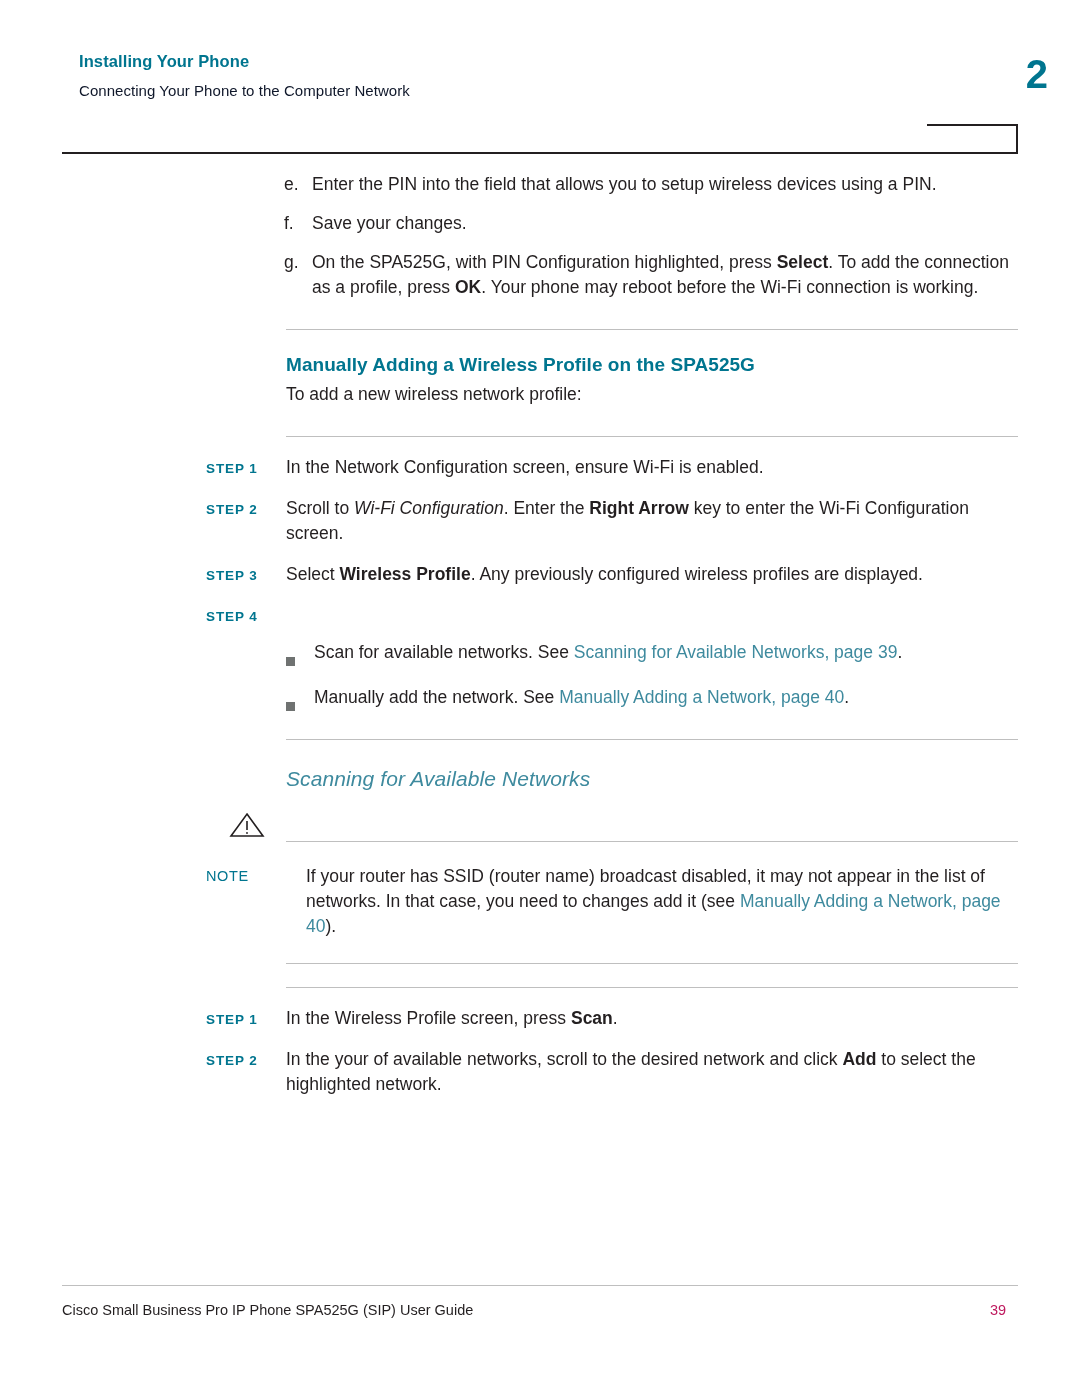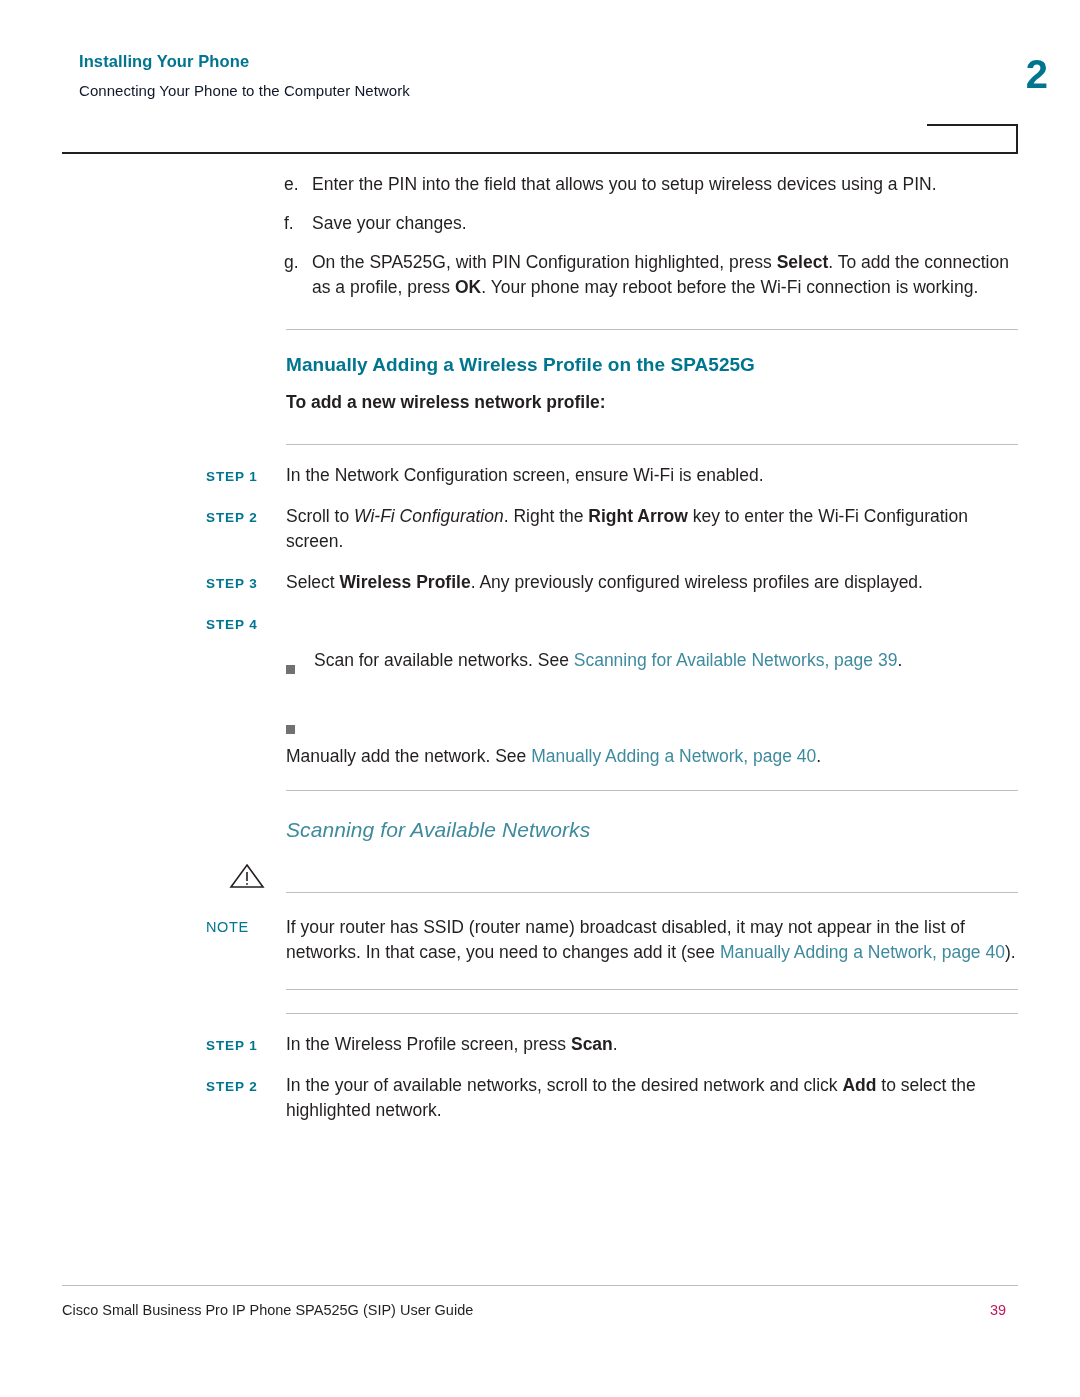--- a/index.html
+++ b/index.html
@@ -189,20 +189,21 @@
     position: absolute;
     left: 165px;
     top: -30px;
     width: 40px;
     height: 28px;
   }
   .note-row {
     display: flex;
     font-size: 17.5px;
     line-height: 1.42;
+    gap: 20px;
   }
   .note-label {
     flex: 0 0 224px;
     width: 224px;
     padding-left: 144px;
     box-sizing: border-box;
     font-size: 14.5px;
     font-weight: normal;
     letter-spacing: 0.6px;
     color: #00758f;
@@ -271,48 +272,48 @@
         <li class="alpha-item">
           <div class="alpha-marker">g.</div>
           <div class="alpha-text"><span>On the SPA525G, with PIN Configuration highlighted, press </span><b>Select</b><span>. To add the connection as a profile, press </span><b>OK</b><span>. Your phone may reboot before the Wi-Fi connection is working.</span></div>
         </li>
       </ul>
 
     <div class="rule" style="margin-top:30px;"></div>
 
     <div class="section-title" style="margin-top:24px;">Manually Adding a Wireless Profile on the SPA525G</div>
 
-    <div class="body-line" style="margin-top:14px;font-weight:bold;">To add a new wireless network profile:</div>
+    <div class="body-line" style="margin-top:6px;">To add a new wireless network profile:</div>
 
     <div class="rule" style="margin-top:29px;"></div>
 
     <div id="steps-a" style="margin-top:18px;">
         <div class="step-row">
           <div class="step-label">STEP 1</div>
           <div class="step-text"><span>In the Network Configuration screen, ensure Wi-Fi is enabled.</span></div>
         </div>
         <div class="step-row" style="margin-top: 16px;">
           <div class="step-label">STEP 2</div>
-          <div class="step-text"><span>Scroll to </span><i>Wi-Fi Configuration</i><span>. Right the </span><b>Right Arrow</b><span> key to enter the Wi-Fi Configuration screen.</span></div>
+          <div class="step-text"><span>Scroll to </span><i>Wi-Fi Configuration</i><span>. Enter the </span><b>Right Arrow</b><span> key to enter the Wi-Fi Configuration screen.</span></div>
         </div>
         <div class="step-row" style="margin-top: 16px;">
           <div class="step-label">STEP 3</div>
           <div class="step-text"><span>Select </span><b>Wireless Profile</b><span>. Any previously configured wireless profiles are displayed.</span></div>
         </div>
         <div class="step-row" style="margin-top: 16px;">
           <div class="step-label">STEP 4</div>
         </div>
       </div>
 
     <div id="bullets" style="margin-top:14px;">
         <div class="bullet-row">
           <div class="bullet-sq"><span></span></div>
           <div><span>Scan for available networks. See </span><span class="link">Scanning for Available Networks, page 39</span><span>.</span></div>
         </div>
-        <div class="bullet-row" style="margin-top: 27px; flex-direction: column;">
+        <div class="bullet-row" style="margin-top: 12px;">
           <div class="bullet-sq"><span></span></div>
           <div><span>Manually add the network. See </span><span class="link">Manually Adding a Network, page 40</span><span>.</span></div>
         </div>
       </div>
 
     <div class="rule" style="margin-top:22px;"></div>
 
     <div class="subsection-title" style="margin-top:27px;">Scanning for Available Networks</div>
 
     <div class="note-wrap" style="margin-top:50px;">

